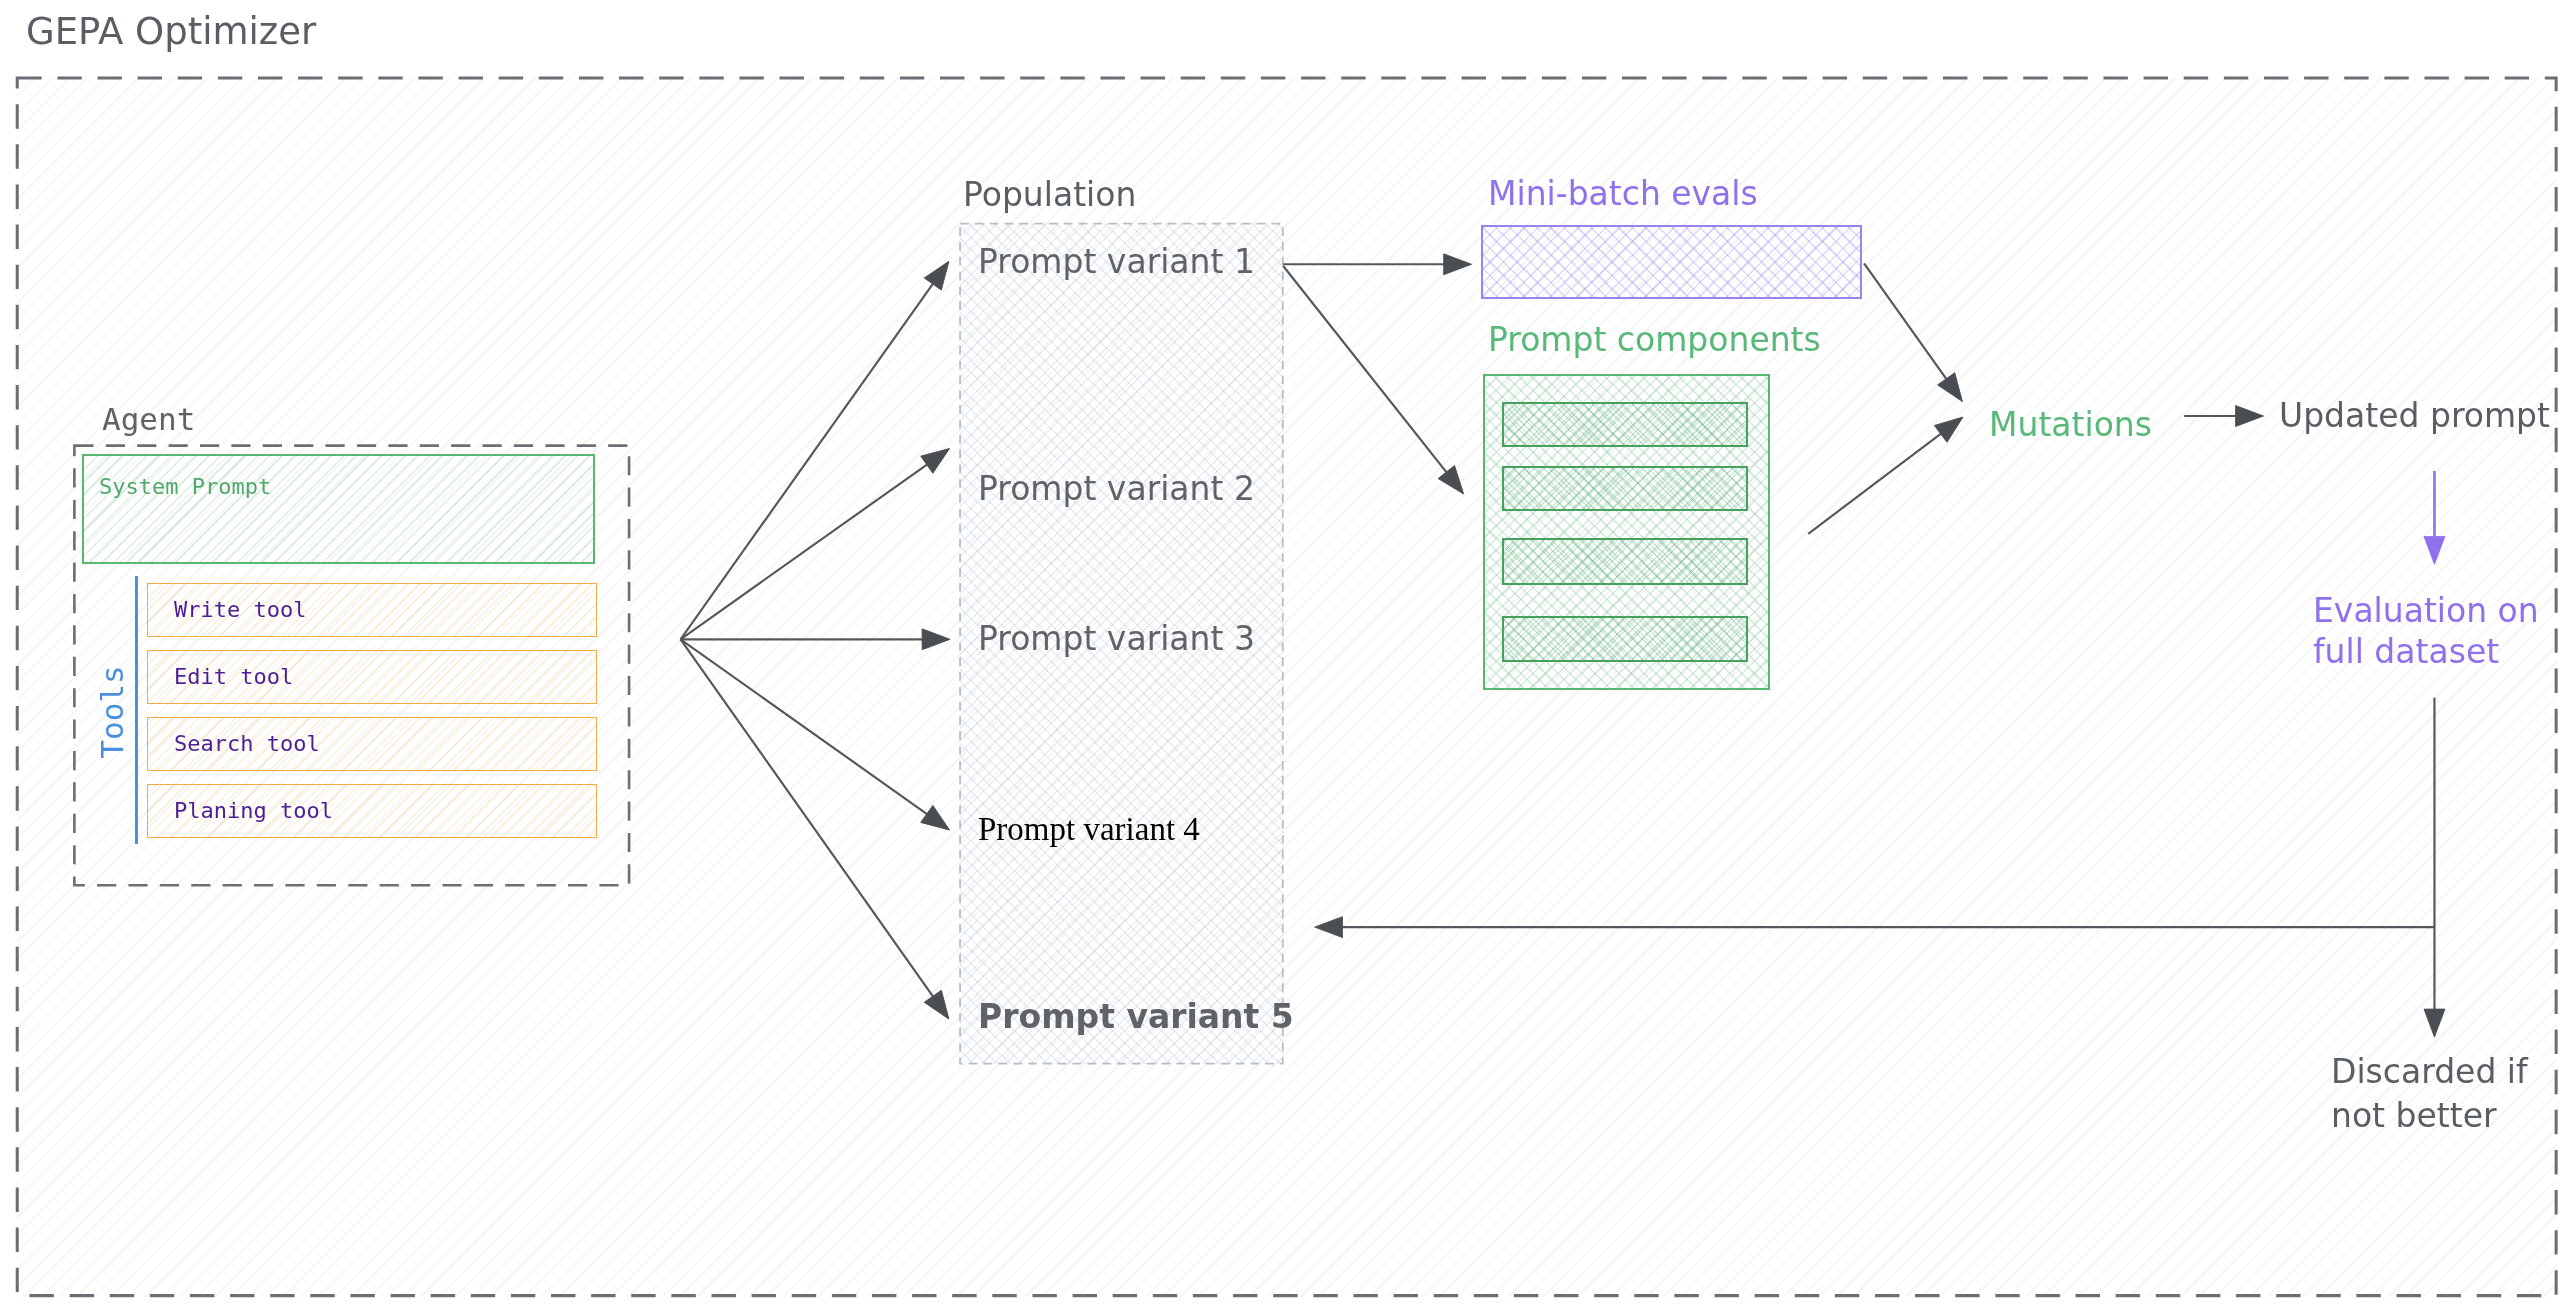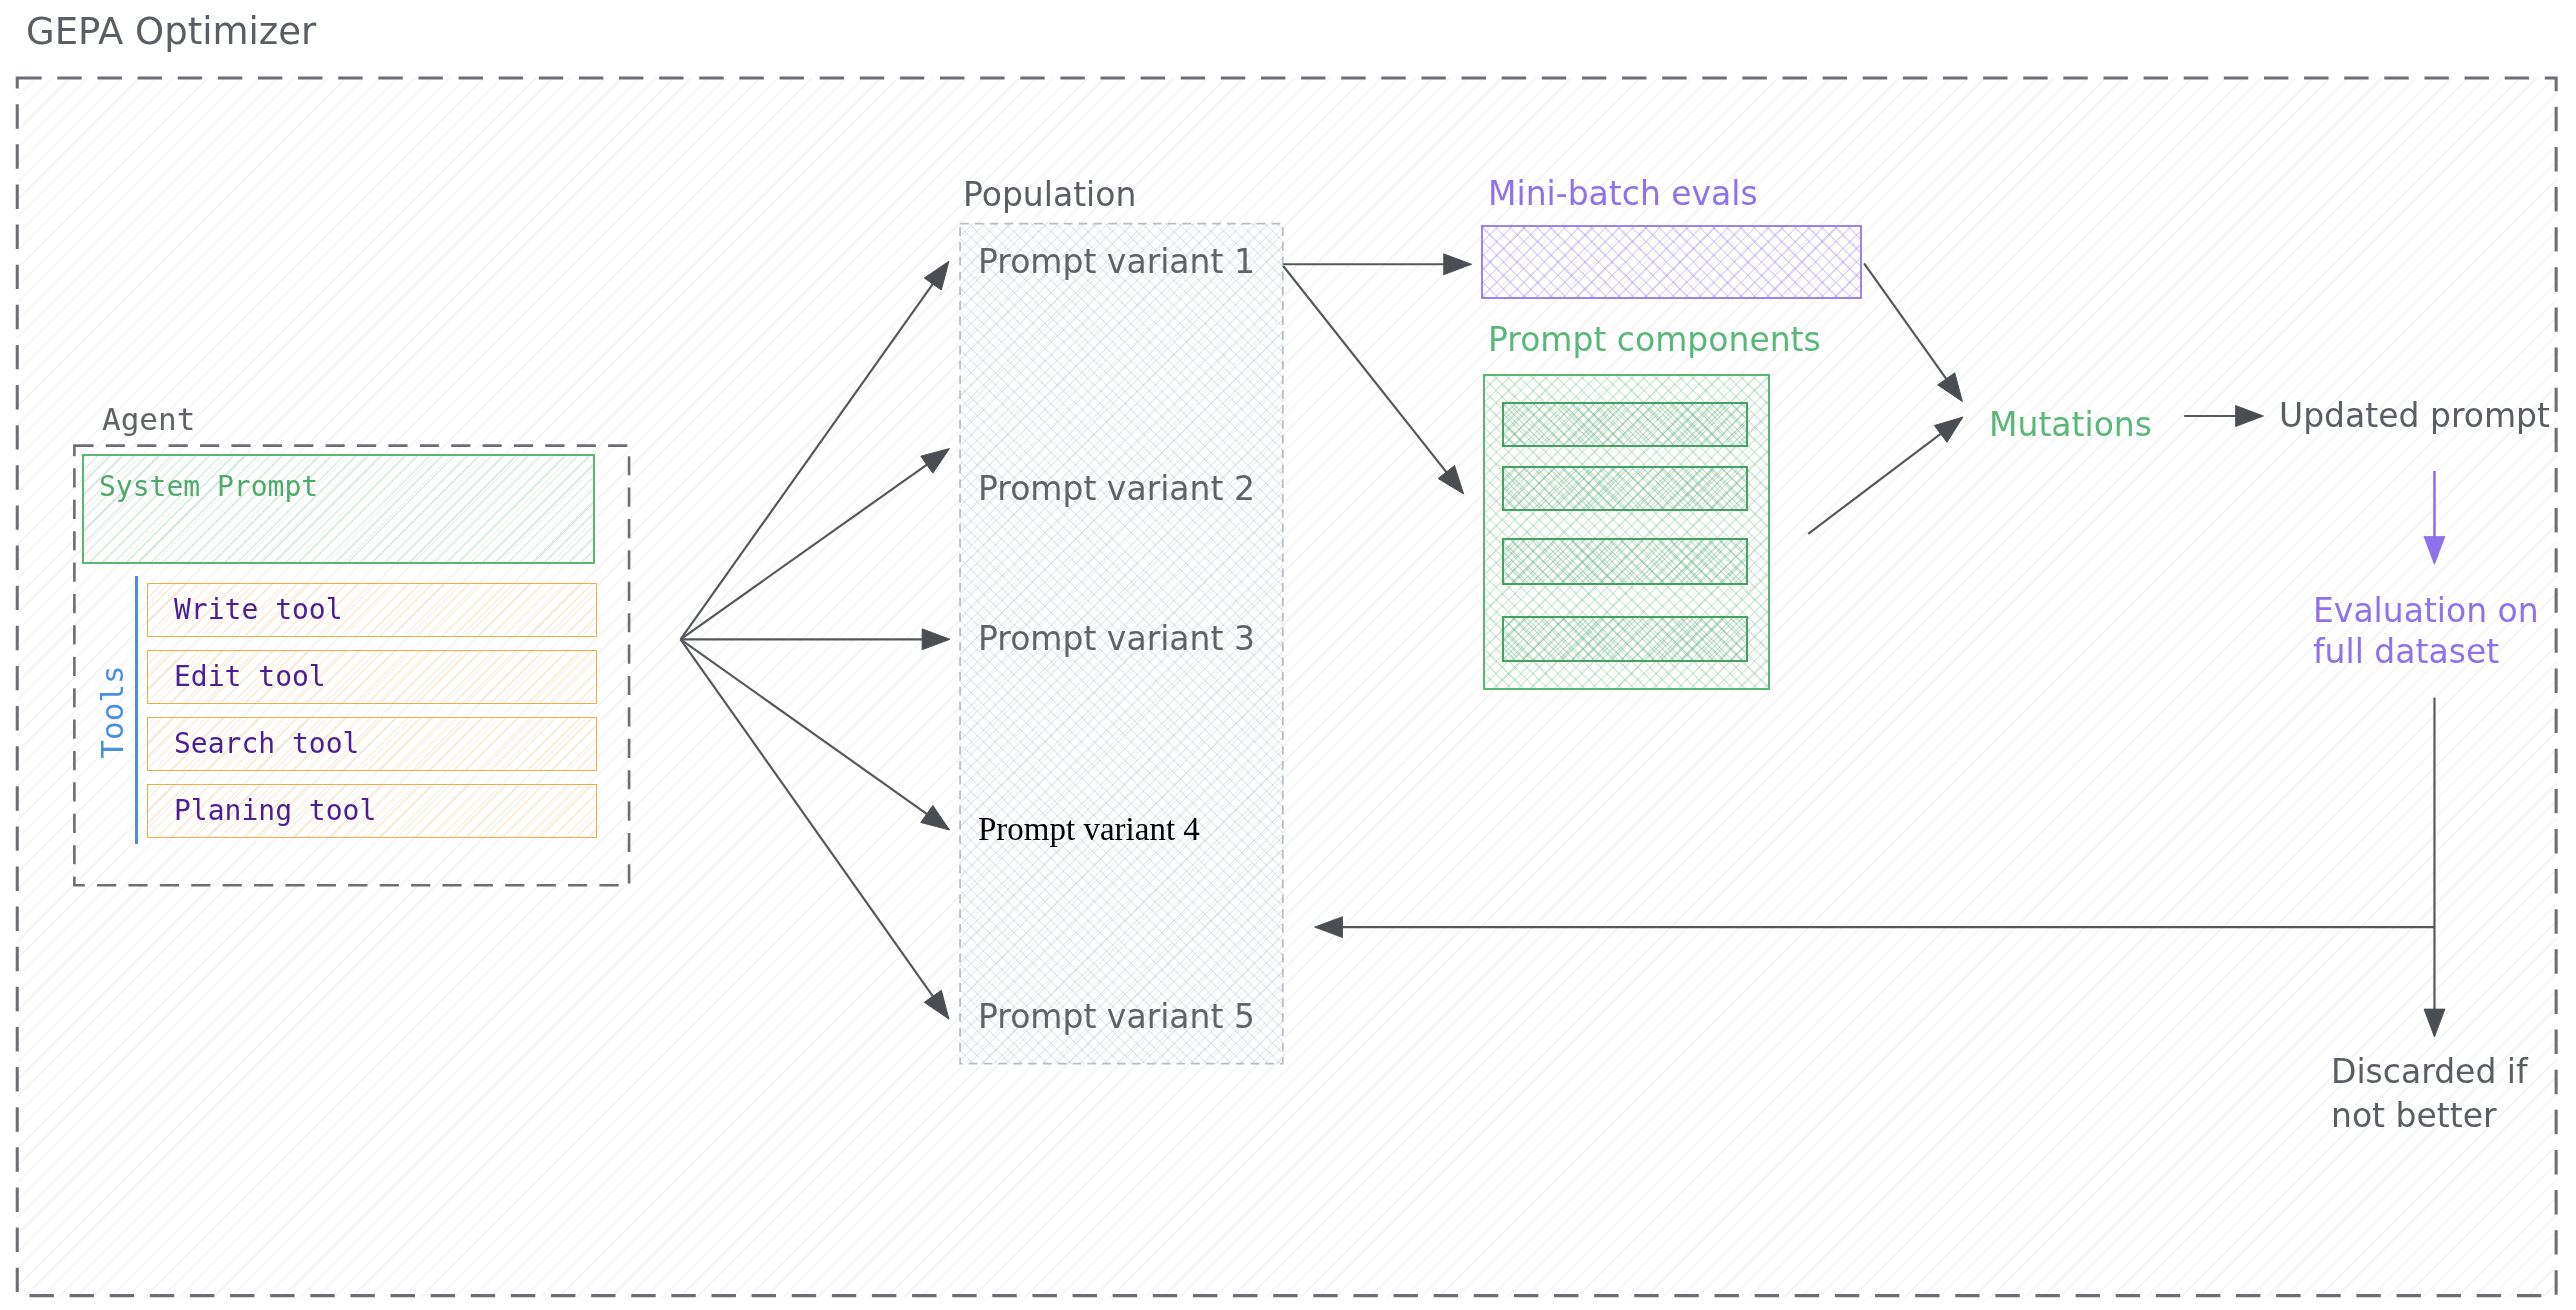--- a/index.html
+++ b/index.html
@@ -1,21 +1,21 @@
 <!DOCTYPE html>
 <html style="font-size:14px"><head>
 <meta charset="utf-8">
 <style>
   html,body{margin:0;padding:0;background:#ffffff;}
   body{width:2576px;height:1310px;position:relative;overflow:hidden;
        font-family:"DejaVu Sans",sans-serif;}
   .abs{position:absolute;}
   
   .hand{font-family:"DejaVu Sans",sans-serif;font-size:33px;line-height:42px;color:#5a5e64;white-space:nowrap;}
-  .mono{font-family:"DejaVu Sans Mono",monospace;font-size:28px;line-height:38px;color:#5f6368;white-space:nowrap;}
+  .mono{font-family:"DejaVu Sans Mono",monospace;font-size:22px;line-height:38px;color:#5f6368;white-space:nowrap;}
   .title{font-size:37px;}
   .green-t{color:#57b877;}
   .purple-t{color:#8f71ec;}
   .orange-t{color:#4c1d95;}
   .blue-t{color:#4a8ede;}
   .green-m{color:#4fa96a;}
   .two-line{white-space:pre-line;line-height:41px;}
   
   .layer-fill{z-index:0;}
   .layer-svg{z-index:2;}
@@ -107,21 +107,21 @@
 <div class="abs layer-text mono orange-t" style="left:174px;top:650px;line-height:54px;">Edit tool</div>
 <div class="abs layer-text mono orange-t" style="left:174px;top:717px;line-height:54px;">Search tool</div>
 <div class="abs layer-text mono orange-t" style="left:174px;top:784px;line-height:54px;">Planing tool</div>
 
 <div class="abs layer-text hand" style="left:963px;top:174px;">Population</div>
 
 <div class="abs layer-text hand" style="left:978px;top:241px;color:#5f6367;">Prompt variant 1</div>
 <div class="abs layer-text hand" style="left:978px;top:429px;color:#5f6367;margin-top:39px;">Prompt variant 2</div>
 <div class="abs layer-text hand" style="left:978px;top:618px;color:#5f6367;">Prompt variant 3</div>
 <div class="abs layer-text hand" style="left:978px;top:808px;color:#000000;font-family:Liberation Serif, serif;">Prompt variant 4</div>
-<div class="abs layer-text hand" style="left:978px;top:996px;color:#5f6367;">Prompt variant 5</div>
+<div class="abs layer-text hand" style="left:978px;top:996px;color:#5f6367;font-weight:bold;">Prompt variant 5</div>
 
 <div class="abs layer-text hand purple-t" style="left:1488px;top:173px;">Mini-batch evals</div>
 
 <div class="abs layer-text hand green-t" style="left:1488px;top:319px;">Prompt components</div>
 
 <div class="abs layer-text hand green-t" style="left:1989px;top:404px;text-align:right;">Mutations</div>
 
 <div class="abs layer-text hand" style="left:2279px;top:395px;">Updated prompt</div>
 
 <div class="abs layer-text hand purple-t two-line" style="left:2313px;top:590px;">Evaluation on

